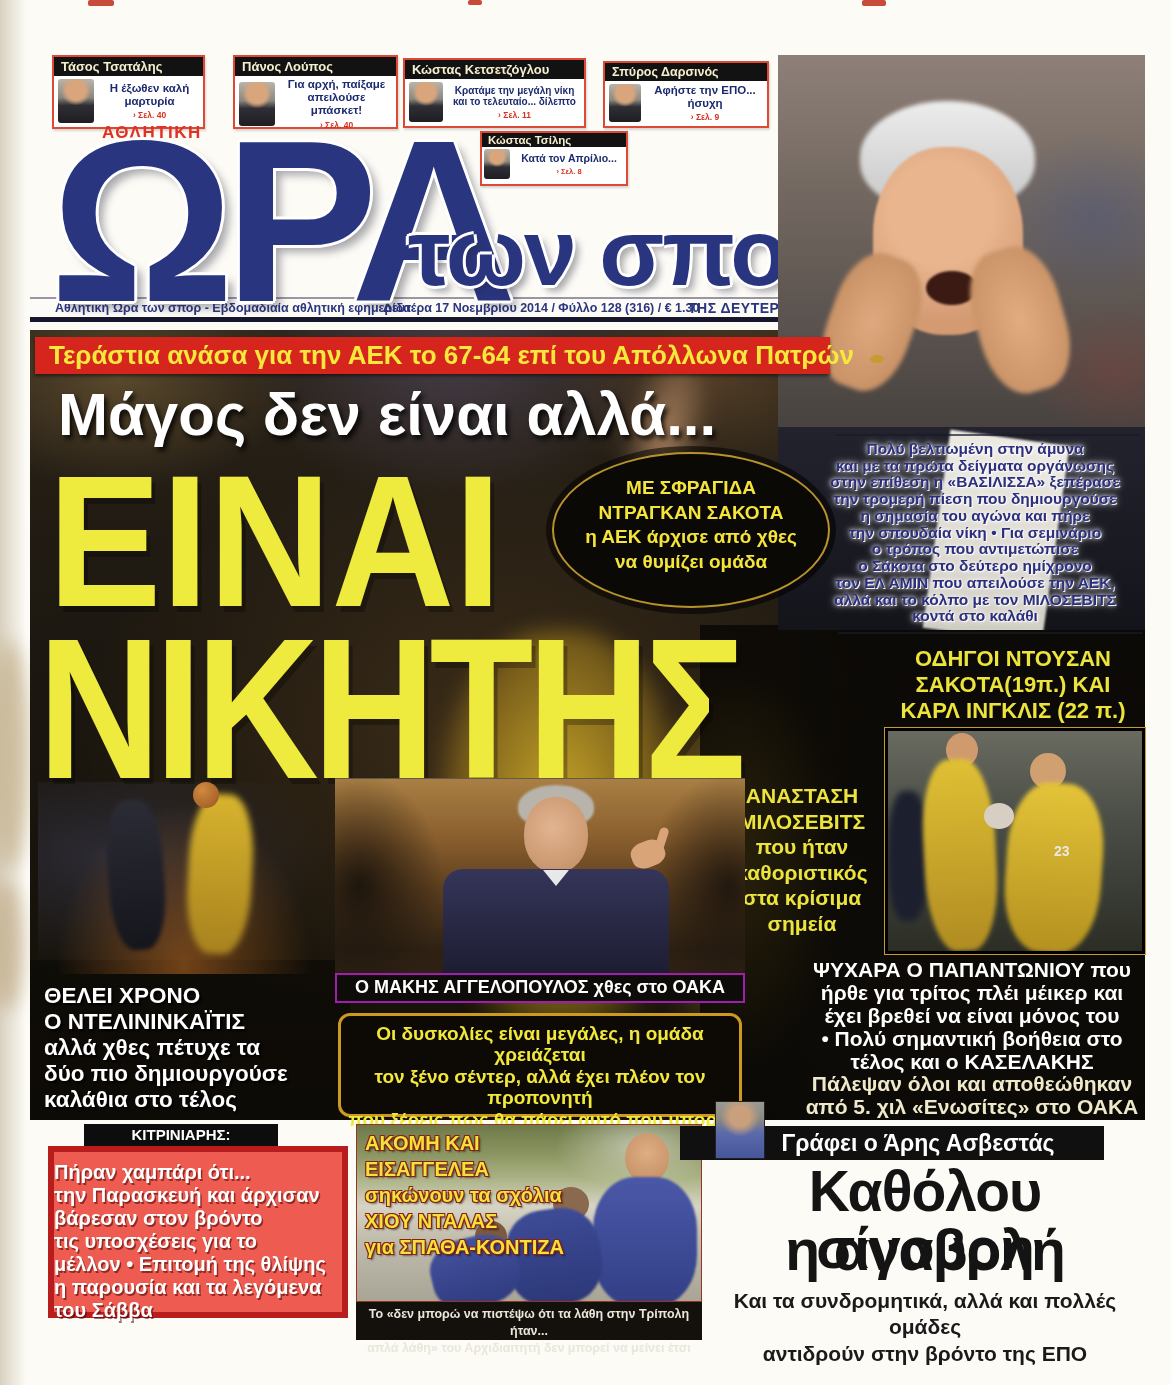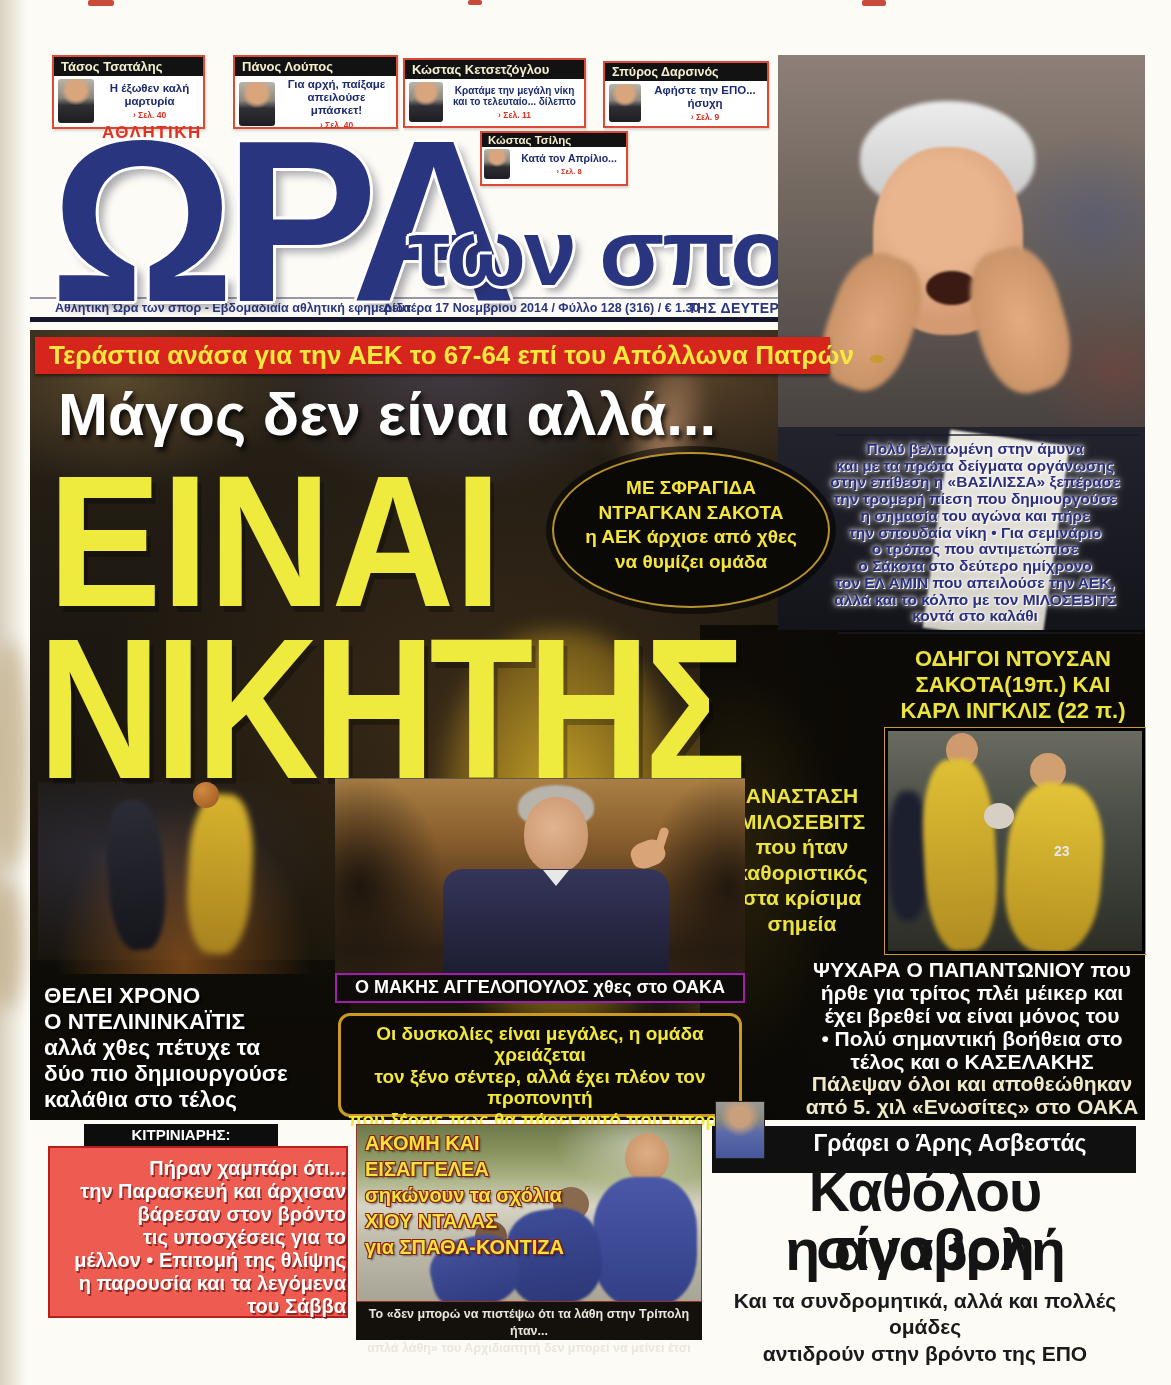--- a/index.html
+++ b/index.html
@@ -61,22 +61,22 @@
 
   .photo-frame { background:#000; border:1px solid #c99b2a; padding:3px; }
   .cap-bar { background:#0e0c08; border:2px solid #a21caf; color:#fff; font-weight:bold; font-size:18px; text-align:center; }
   .quote-box { background:#0d0a06; border:3px solid #cc9a20; border-radius:12px; color:#f2e83a; font-weight:bold;
     font-size:19px; line-height:1.13; text-align:center; padding-top:7px; }
 
   .thelei { color:#fff; font-weight:bold; font-size:22.5px; line-height:1.16; text-shadow:2px 2px 2px rgba(0,0,0,.9); }
 
   
   .kit-hdr { background:#0d0d0d; color:#fff; font-weight:bold; font-size:15px; text-align:center; line-height:22px; }
-  .kit-box { background:#ee5b50; border:2px solid #b91c1c; color:#fff; font-weight:bold; font-size:20px; line-height:1.15;
-    text-align:right; padding-top:9px; text-shadow:1.5px 1.5px 0 rgba(70,0,0,.55); }
+  .kit-box { background:#ee5b50; border:6px solid #b91c1c; color:#fff; font-weight:bold; font-size:20px; line-height:1.15;
+    text-align:left; padding-top:9px; text-shadow:1.5px 1.5px 0 rgba(70,0,0,.55); }
   .midphoto { background:
       radial-gradient(ellipse 120px 60px at 82% 12%, rgba(240,240,235,.55), rgba(0,0,0,0) 70%),
       linear-gradient(180deg,#6e7a4a 0%,#8a9460 16%,#aab284 30%,#d6d4c4 46%,#c2beae 64%,#a8a496 100%);
     border:1px solid #993322; }
   .ov-yellow { color:#f2e33c; font-weight:bold; font-size:20px; line-height:1.3;
     text-shadow:1px 1px 0 #8a2015,-1px -1px 0 #8a2015,1px -1px 0 #8a2015,-1px 1px 0 #8a2015,2px 2px 2px rgba(0,0,0,.5); }
   .mid-cap { background:#14110c; color:#eae6dc; font-weight:bold; font-size:12.5px; line-height:1.35; text-align:center; padding-top:4px; }
   .byline-bar { background:#101010; color:#fff; font-weight:bold; font-size:23px; line-height:34px; text-align:center; }
   .big-black { color:#141414; font-weight:bold; font-size:57px; line-height:1; text-align:center; letter-spacing:-1px; }
   .subhead { color:#1a1a1a; font-weight:bold; font-size:21px; line-height:1.25; text-align:center; }
@@ -292,21 +292,21 @@
         <div>σηκώνουν τα σχόλια</div>
         <div>ΧΙΟΥ ΝΤΑΛΑΣ</div>
         <div>για ΣΠΑΘΑ-ΚΟΝΤΙΖΑ</div>
       </div>
   </div>
   <div class="abs mid-cap" style="left:356px;top:1302px;width:346px;height:38px;">
       <div>Το  «δεν μπορώ να πιστέψω ότι τα λάθη στην Τρίπολη ήταν...</div>
       <div>απλά λάθη» του Αρχιδιαιτητή δεν μπορεί να μείνει έτσι</div>
     </div>
 
-  <div class="abs byline-bar" style="left:712px;top:1126px;width:424px;height:47px;padding-left:52px;">
+  <div class="abs byline-bar" style="left:680px;top:1126px;width:424px;height:34px;padding-left:52px;">
     <span>Γράφει ο Άρης Ασβεστάς</span>
   </div>
   <div class="abs" style="left:715px;top:1101px;width:50px;height:58px;background:radial-gradient(circle at 50% 26%, #caa07c 20%, rgba(0,0,0,0) 42%),linear-gradient(180deg,#9a9a92 0%,#8a8a82 30%,#5a6aaa 55%,#46569a 100%);border:1px solid #222;"></div>
   <div class="abs big-black" style="left:705px;top:1163px;width:440px;">Καθόλου σίγουρη</div>
   <div class="abs big-black" style="left:705px;top:1222px;width:440px;">η αναβολή</div>
   <div class="abs subhead" style="left:700px;top:1288px;width:450px;">
       <div>Και τα συνδρομητικά, αλλά και πολλές ομάδες</div>
       <div>αντιδρούν στην βρόντο της ΕΠΟ</div>
     </div>
 

